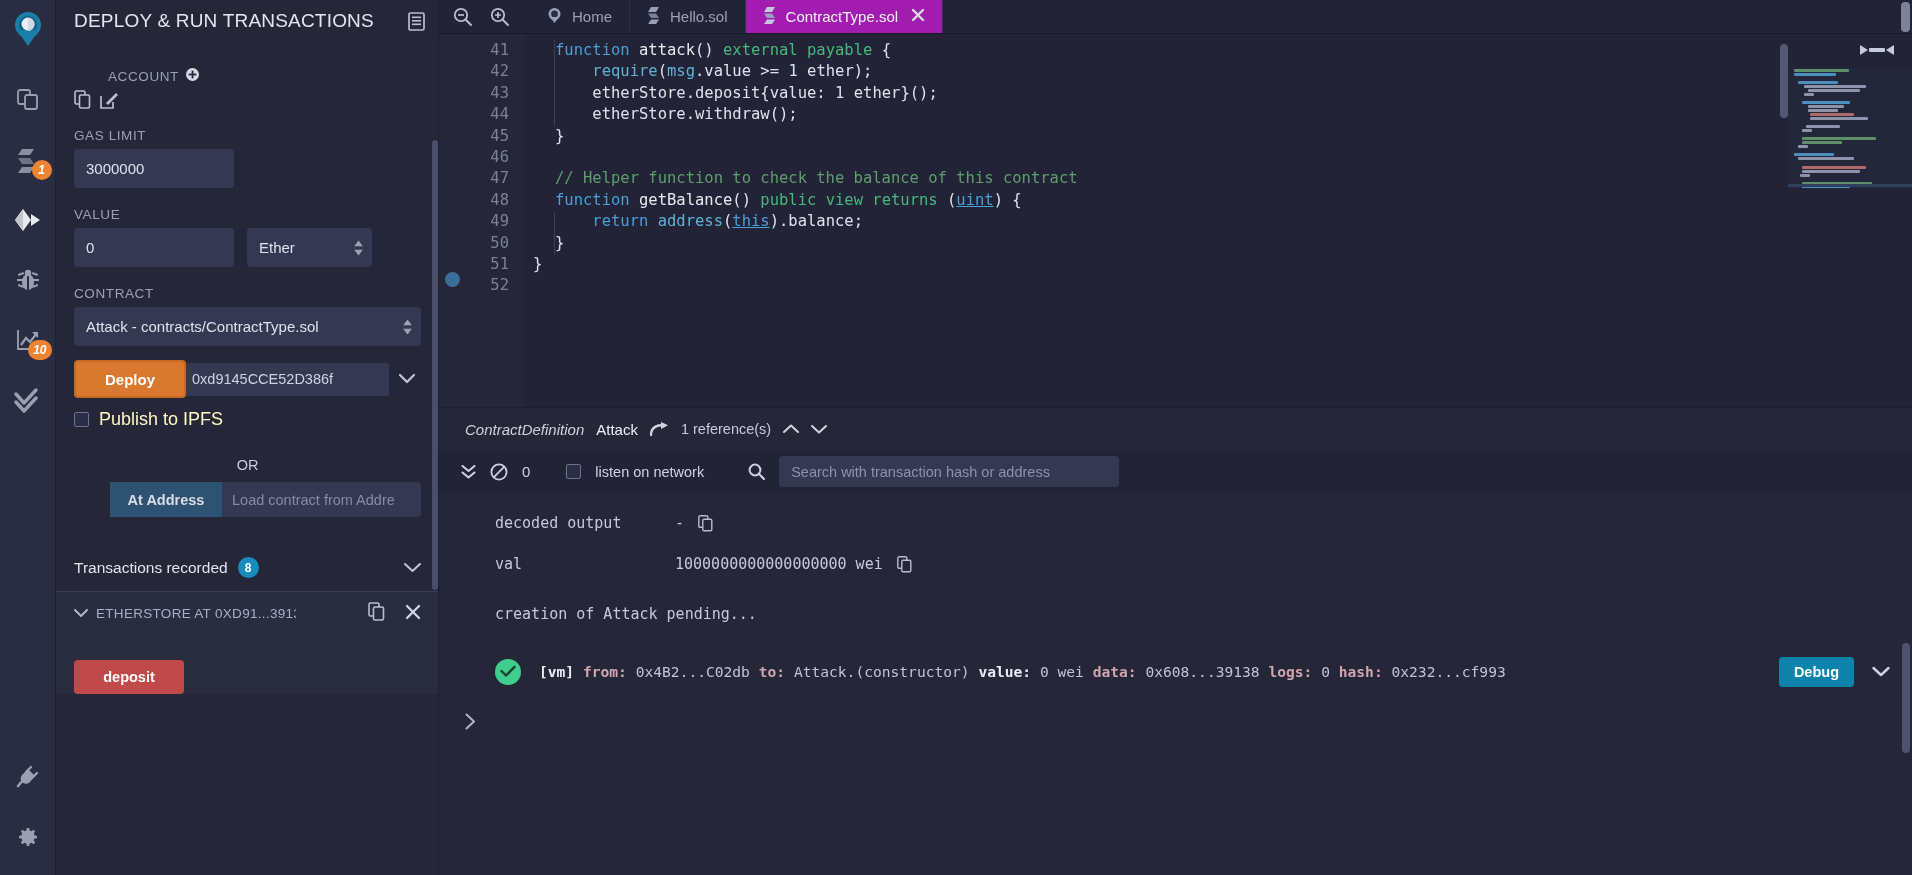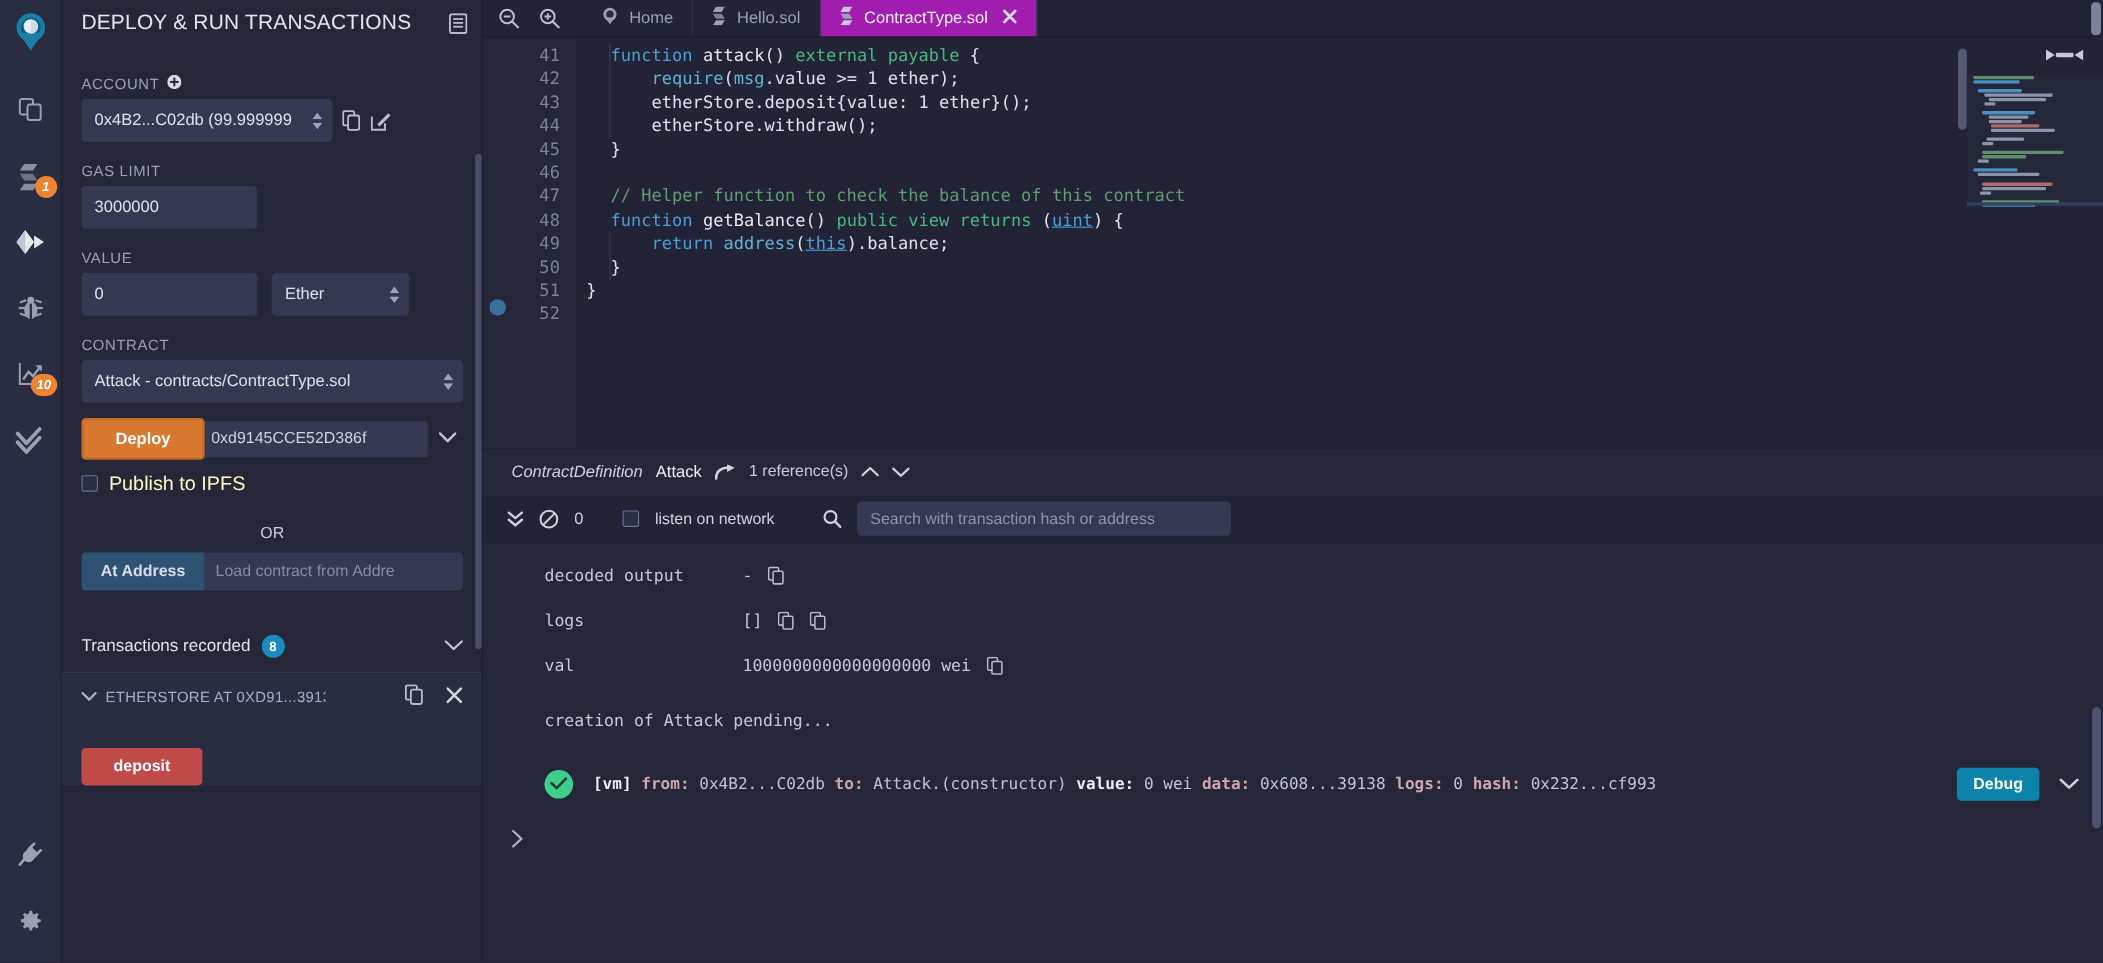--- a/index.html
+++ b/index.html
@@ -52,21 +52,21 @@
   }
   .panel-title {
     color: #e3e6f0; font-size: 19px; letter-spacing: .2px;
     font-weight: 400; white-space: nowrap;
   }
   .panel-body { padding: 0 18px; }
   .field-label {
     color: #9ba0b5; font-size: 13.5px; letter-spacing: .6px;
     margin: 19px 0 6px 0; display: flex; align-items: center; gap: 7px;
   }
-  .field-label.first { margin-top: 26px; }
+  .field-label.first { margin-top: 26px; margin-left: 34px; }
   .input-box {
     background: #343850; border: none; border-radius: 4px;
     height: 39px; color: #dfe2ee; font-size: 15px;
     padding: 0 12px; display:flex; align-items:center;
     width: 100%;
     white-space: nowrap; overflow: hidden;
   }
   .sel-row { display: flex; align-items: center; gap: 9px; }
   .select-box {
     background: #343850; border-radius: 4px; height: 39px;
@@ -100,21 +100,21 @@
 
   .check-row { display:flex; align-items:center; gap: 10px; margin-top: 11px; }
   .checkbox { width: 15px; height: 15px; border: 1px solid #6c7290; border-radius: 2px; background: #2b2e44; }
   .check-label { color: #fef9c3; font-size: 18px; text-align: center; }
 
   .or-text { text-align: center; color: #c9cde0; font-size: 14.5px; margin: 27px 0 9px; }
 
   .ataddr-row { display: flex; height: 35px; border-radius: 4px; overflow: hidden; }
   .ataddr-btn {
     background: #2e5272; color: #d9dde9; font-weight: 700; font-size: 14.5px;
-    width: 112px; display: flex; align-items: center; justify-content: center; cursor: pointer;
+    width: 112px; display: flex; align-items: center; justify-content: center; cursor: pointer; margin-left: 36px;
   }
   .ataddr-input {
     background: #343850; flex: 1; display: flex; align-items: center;
     padding: 0 10px; color: #868ca6; font-size: 14.5px; white-space: nowrap; overflow: hidden;
   }
 
   .txrec-row {
     display: flex; align-items: center; margin-top: 40px;
     color: #e1e4ef; font-size: 15.5px; gap: 10px;
   }
@@ -392,31 +392,20 @@
         <span>ACCOUNT</span>
         <span>
           <svg width="13" height="13" viewBox="0 0 13 13">
             <circle cx="6.5" cy="6.5" r="6.5" fill="#d5d9e6"></circle>
             <rect x="5.6" y="2.6" width="1.8" height="7.8" fill="#252739"></rect>
             <rect x="2.6" y="5.6" width="7.8" height="1.8" fill="#252739"></rect>
           </svg>
         </span>
       </div>
       <div class="sel-row">
-        <div class="select-box" style="width:228px">
-          <span>0x4B2...C02db (99.999999</span>
-          <span class="spinner">
-            <svg width="9" height="6" viewBox="0 0 9 6">
-                <path d="M4.5 0 L9 6 L0 6 Z" fill="#9ba1b8"></path>
-              </svg>
-            <svg width="9" height="6" viewBox="0 0 9 6">
-                <path d="M4.5 6 L0 0 L9 0 Z" fill="#9ba1b8"></path>
-              </svg>
-          </span>
-        </div>
         <div class="ico-btn">
           <svg width="17" height="19" viewBox="0 0 17 19">
             <rect x="1" y="1" width="10" height="13" rx="1.5" fill="none" stroke="#b9bed0" stroke-width="1.6"></rect>
             <rect x="5.5" y="5" width="10" height="13" rx="1.5" fill="#252739" stroke="#b9bed0" stroke-width="1.6"></rect>
           </svg>
         </div>
         <div class="ico-btn">
           <svg width="18" height="18" viewBox="0 0 18 18">
             <path d="M1 5 L1 17 L13 17 L13 11" fill="none" stroke="#b9bed0" stroke-width="1.7"></path>
             <path d="M6 12 L16 2 L18 4 L8 14 Z" fill="#b9bed0"></path>
@@ -707,38 +696,20 @@
           <span>-</span>
           <span class="ico-btn">
             <svg width="15" height="17" viewBox="0 0 15 17">
               <rect x="0.8" y="0.8" width="9" height="11.5" rx="1.3" fill="none" stroke="#b6bbcd" stroke-width="1.4"></rect>
               <rect x="4.8" y="4.3" width="9" height="11.5" rx="1.3" fill="#252739" stroke="#b6bbcd" stroke-width="1.4"></rect>
             </svg>
           </span>
         </span>
       </div>
 
-      <div class="term-row">
-        <span class="term-key">logs</span>
-        <span class="term-val">
-          <span>[]</span>
-          <span class="ico-btn">
-            <svg width="15" height="17" viewBox="0 0 15 17">
-              <rect x="0.8" y="0.8" width="9" height="11.5" rx="1.3" fill="none" stroke="#b6bbcd" stroke-width="1.4"></rect>
-              <rect x="4.8" y="4.3" width="9" height="11.5" rx="1.3" fill="#252739" stroke="#b6bbcd" stroke-width="1.4"></rect>
-            </svg>
-          </span>
-          <span class="ico-btn">
-            <svg width="15" height="17" viewBox="0 0 15 17">
-              <rect x="0.8" y="0.8" width="9" height="11.5" rx="1.3" fill="none" stroke="#b6bbcd" stroke-width="1.4"></rect>
-              <rect x="4.8" y="4.3" width="9" height="11.5" rx="1.3" fill="#252739" stroke="#b6bbcd" stroke-width="1.4"></rect>
-            </svg>
-          </span>
-        </span>
-      </div>
 
       <div class="term-row">
         <span class="term-key">val</span>
         <span class="term-val">
           <span>1000000000000000000 wei</span>
           <span class="ico-btn">
             <svg width="15" height="17" viewBox="0 0 15 17">
               <rect x="0.8" y="0.8" width="9" height="11.5" rx="1.3" fill="none" stroke="#b6bbcd" stroke-width="1.4"></rect>
               <rect x="4.8" y="4.3" width="9" height="11.5" rx="1.3" fill="#252739" stroke="#b6bbcd" stroke-width="1.4"></rect>
             </svg>

